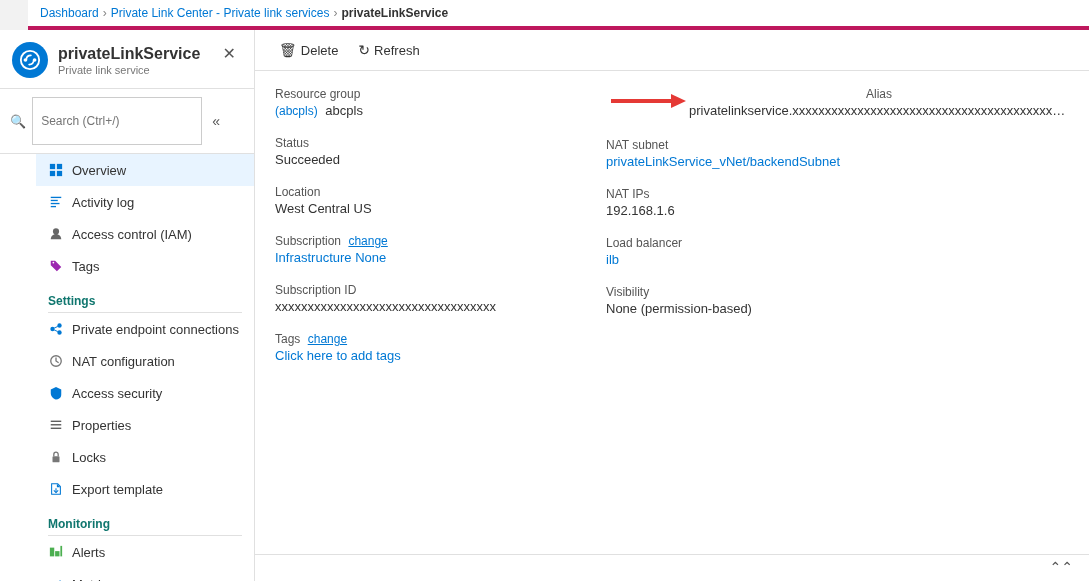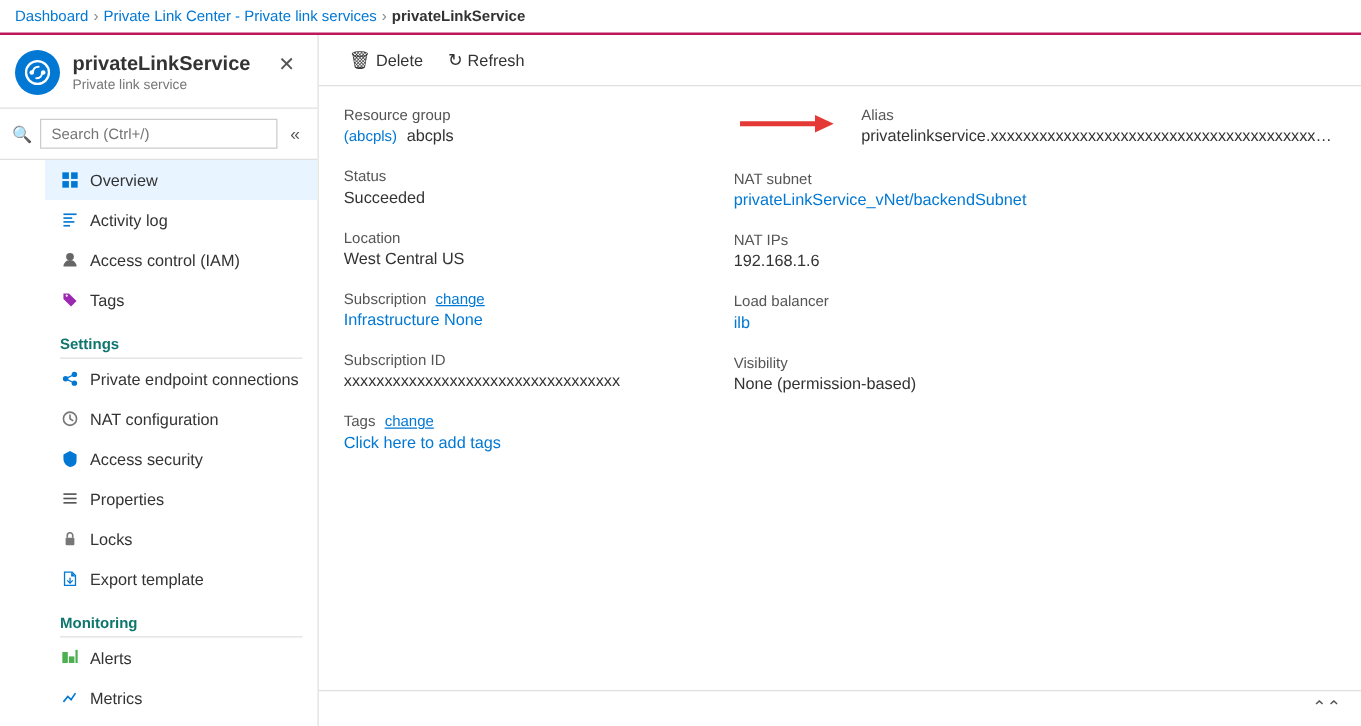--- a/index.html
+++ b/index.html
@@ -4,24 +4,25 @@
   <style>
     * { box-sizing: border-box; margin: 0; padding: 0; }
     body { font-family: 'Segoe UI', Arial, sans-serif; font-size: 13px; color: #333; background: #f2f2f2; overflow: hidden; }
 
     
     .breadcrumb {
       background: #fff;
       padding: 6px 12px;
       font-size: 12px;
       color: #555;
-      border-bottom: 2px solid #be185d;
+      border-bottom: 4px solid #be185d;
       display: flex;
       align-items: center;
       gap: 4px;
+      margin-left: 28px;
     }
     .breadcrumb a { color: #0078d4; text-decoration: none; }
     .breadcrumb .sep { color: #888; }
     .breadcrumb .current { font-weight: 600; color: #333; }
 
     
     .main-layout {
       display: flex;
       height: calc(581px - 28px);
       background: #fff;
@@ -68,23 +69,23 @@
     
     .search-box {
       padding: 8px 10px;
       border-bottom: 1px solid #e0e0e0;
       display: flex;
       align-items: center;
       gap: 6px;
     }
     .search-box input {
       border: 1px solid #ccc;
-      padding: 4px 8px;
+      padding: 16px 8px;
       font-size: 12px;
-      width: 190px;
+      width: 170px;
       outline: none;
     }
     .collapse-btn {
       background: none; border: none; cursor: pointer;
       font-size: 14px; color: #555;
       padding: 2px 4px;
     }
 
     
     .sidebar-nav {
@@ -438,21 +439,21 @@
             </div>
             <div class="detail-value">
               <a href="#">Click here to add tags</a>
             </div>
           </div>
 
         </div>
 
         <div class="details-right">
 
-          <div style="display:flex;align-items:flex-start;gap:22px;margin-bottom:2px;">
+          <div style="display:flex;align-items:flex-start;gap:3px;margin-bottom:2px;text-align:center;">
             <div style="display:flex;align-items:center;margin-top:2px;">
               <svg width="80" height="24" viewBox="0 0 80 24">
                 <line x1="5" y1="12" x2="68" y2="12" stroke="#e53935" stroke-width="4"></line>
                 <polygon points="65,5 80,12 65,19" fill="#e53935"></polygon>
               </svg>
             </div>
             <div class="detail-group" style="margin-top:0;">
               <div class="detail-label">Alias</div>
               <div class="alias-value">privatelinkservice.xxxxxxxxxxxxxxxxxxxxxxxxxxxxxxxxxxxxxxxxxxxxxxxxx</div>
             </div>

